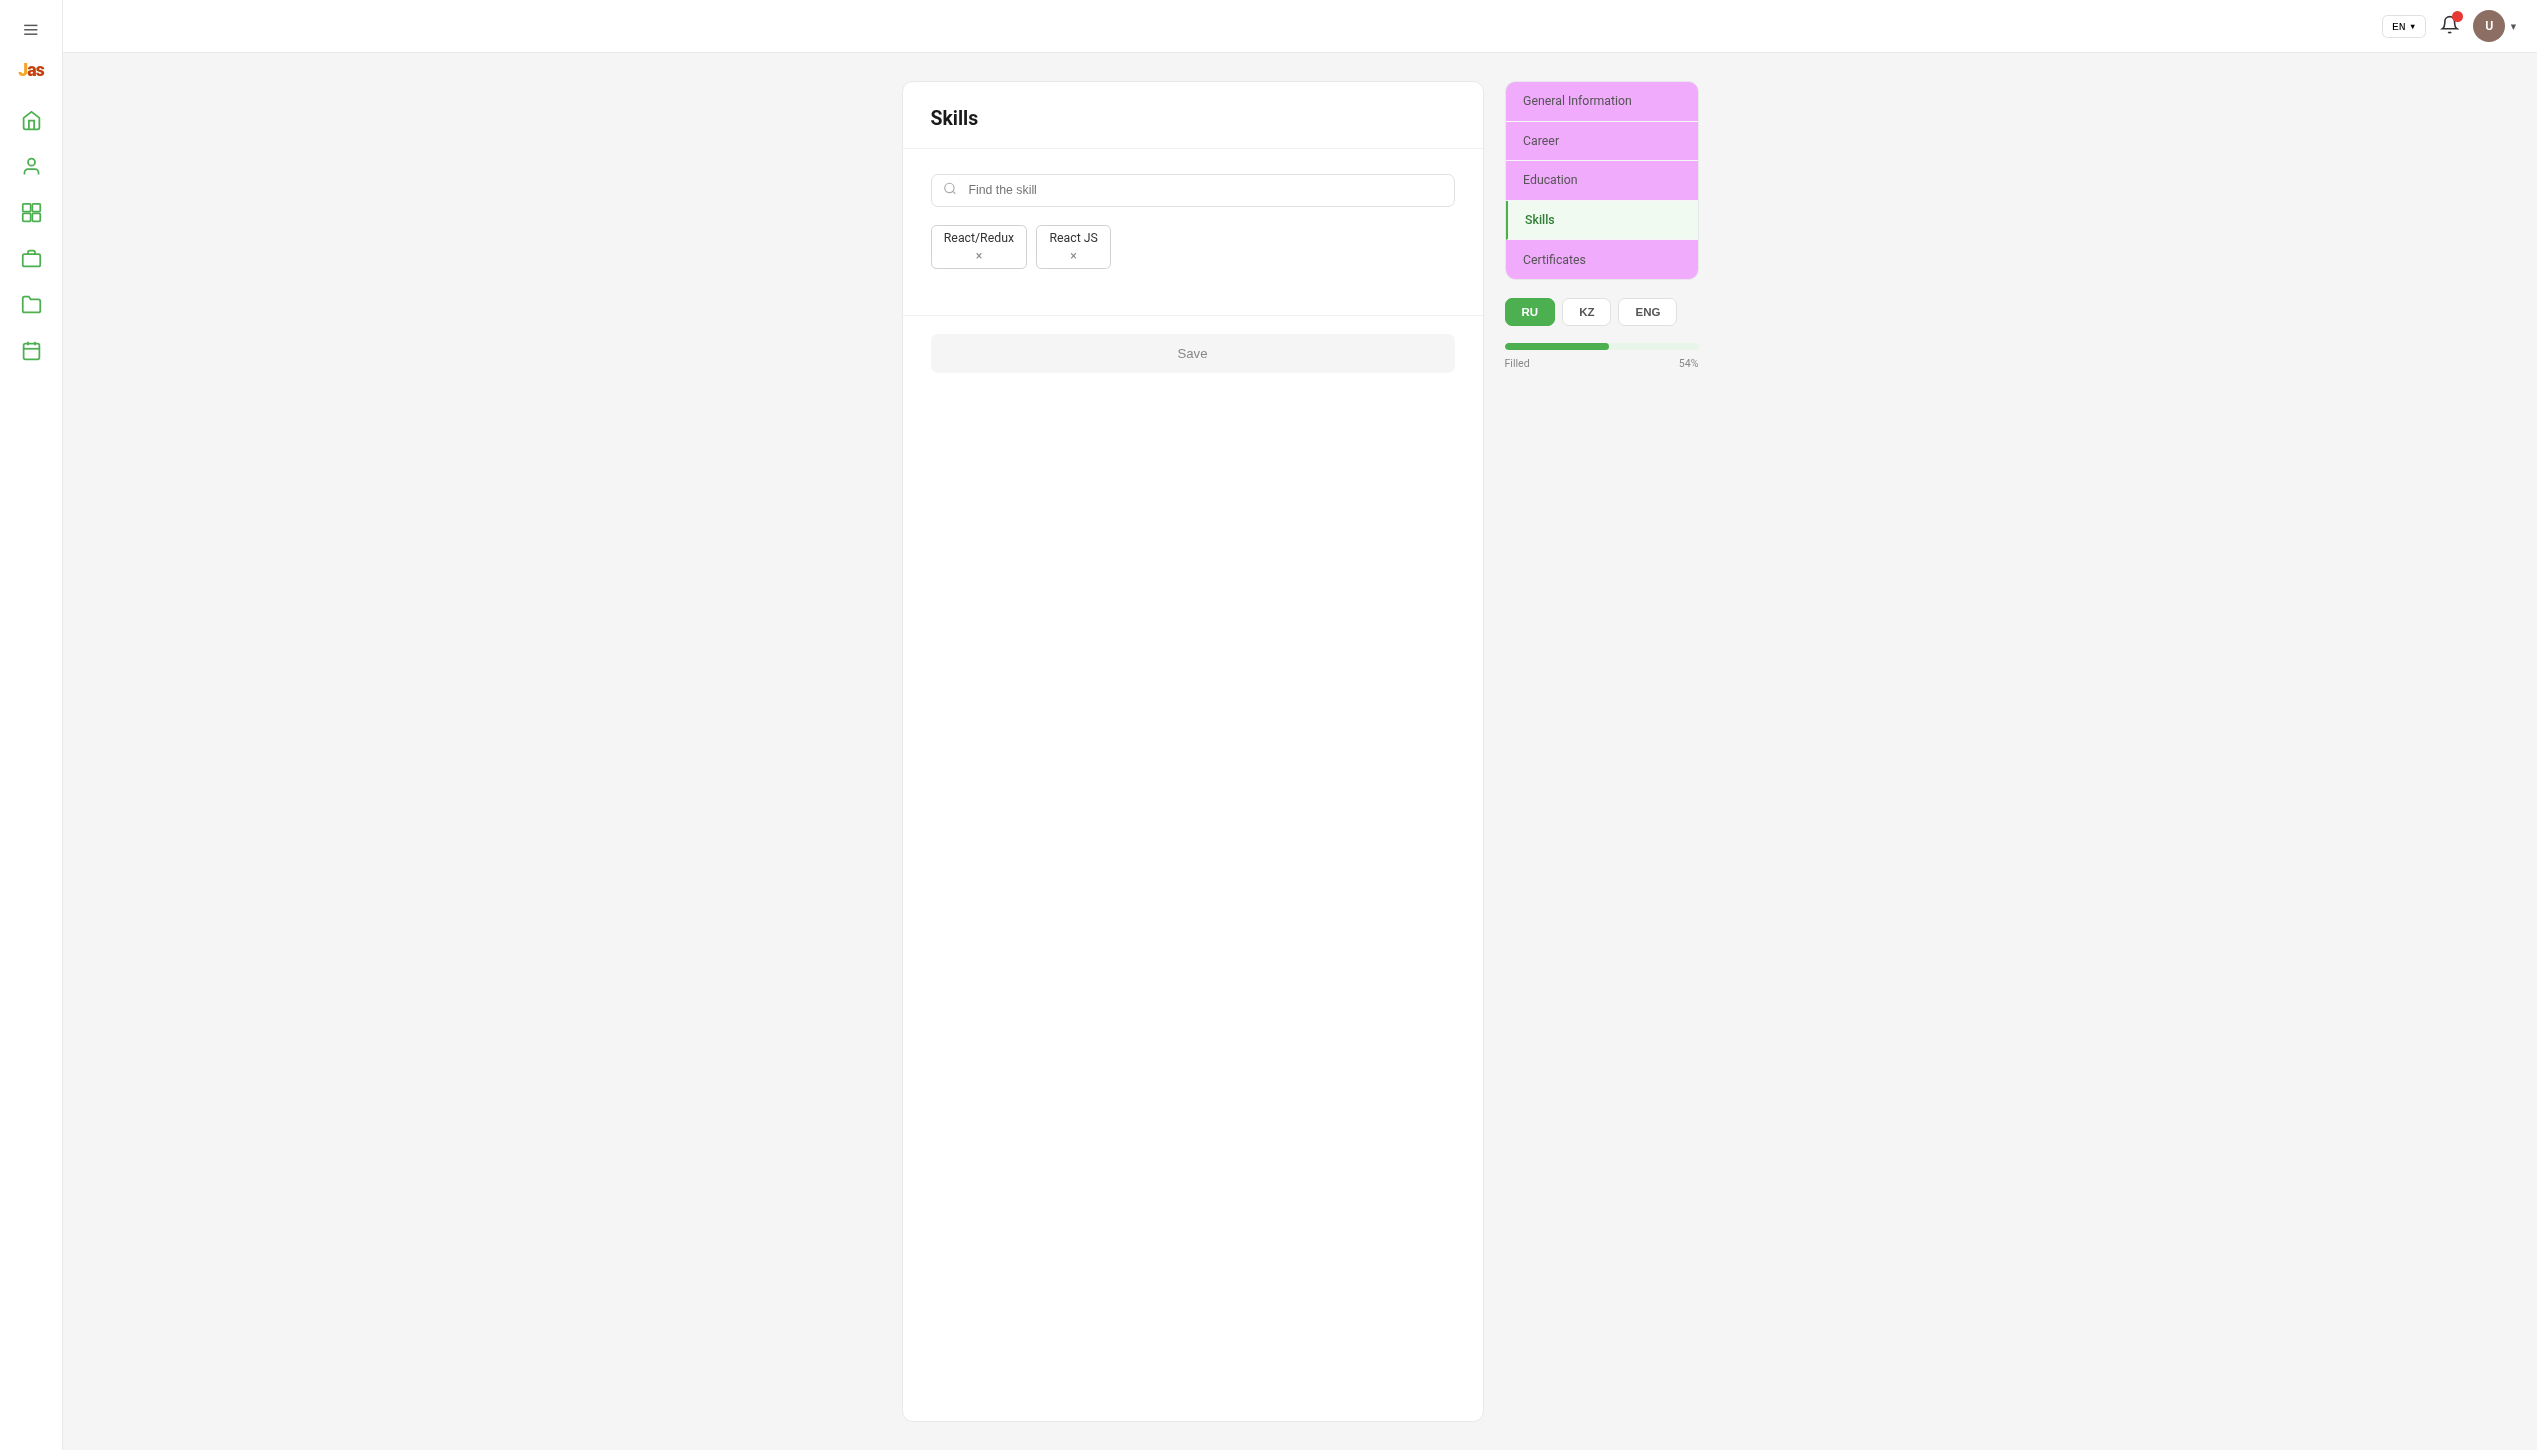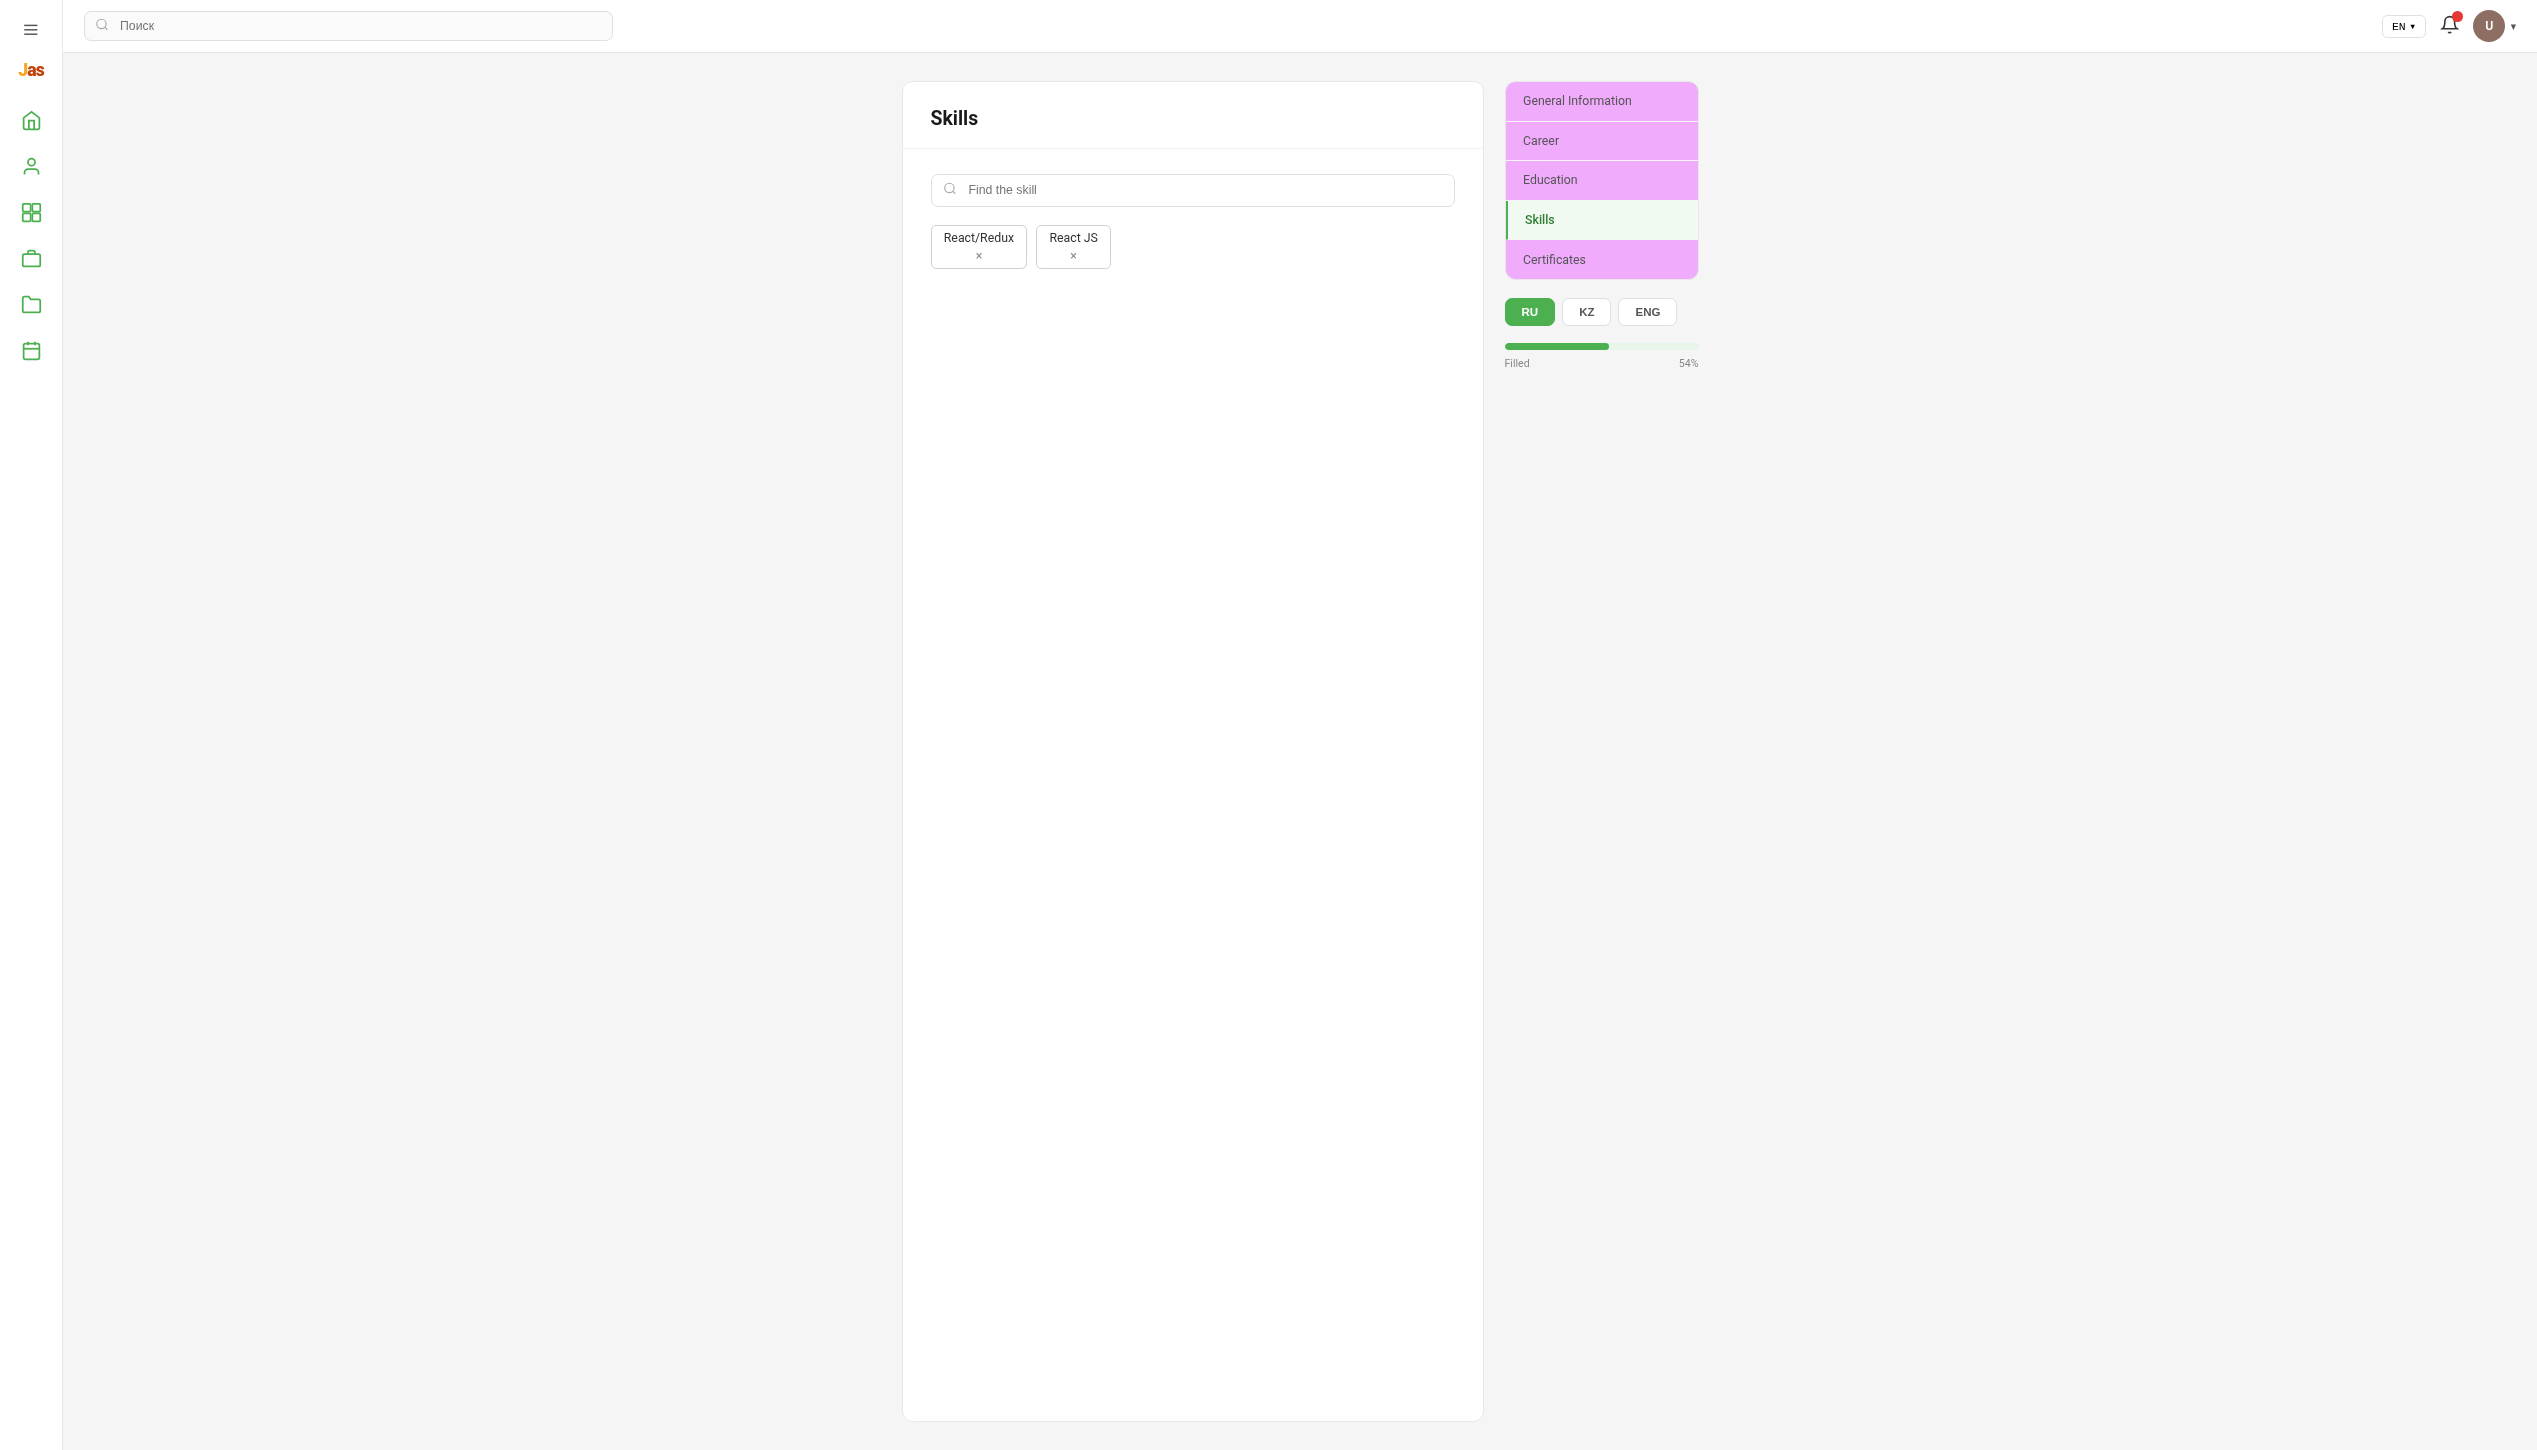--- a/index.html
+++ b/index.html
@@ -357,29 +357,20 @@
         <line x1="16" y1="2" x2="16" y2="6"></line>
         <line x1="8" y1="2" x2="8" y2="6"></line>
         <line x1="3" y1="10" x2="21" y2="10"></line>
       </svg>
   </div>
 </div>
 
 <div class="main-wrapper">
 
   <div class="header">
-    <div class="search-bar">
-      <div class="search-icon-wrap">
-        <svg width="14" height="14" viewBox="0 0 24 24" fill="none" stroke="#aaa" stroke-width="2">
-            <circle cx="11" cy="11" r="8"></circle>
-            <line x1="21" y1="21" x2="16.65" y2="16.65"></line>
-          </svg>
-      </div>
-      <input type="text" placeholder="Поиск" style="">
-    </div>
     <div class="header-right">
       <div class="lang-switcher">
         <span>EN</span>
         <span>▾</span>
       </div>
       <div class="bell-icon">
         <svg width="19.4" height="19.4" viewBox="0 0 24 24" fill="none" stroke="#333" stroke-width="2">
             <path d="M18 8A6 6 0 006 8c0 7-3 9-3 9h18s-3-2-3-9"></path>
             <path d="M13.73 21a2 2 0 01-3.46 0"></path>
           </svg>
@@ -416,20 +407,23 @@
             <span class="skill-tag-close">×</span>
           </div>
           <div class="skill-tag">
             <span>React JS</span>
             <span class="skill-tag-close">×</span>
           </div>
         </div>
 
       </div>
 
+      <div class="save-btn-wrap">
+        <button class="save-btn">Save</button>
+      </div>
     </div>
 
     <div class="right-panel">
 
       <div class="nav-card">
         <div class="nav-item">
           <span>General Information</span>
         </div>
         <div class="nav-item">
           <span>Career</span>

